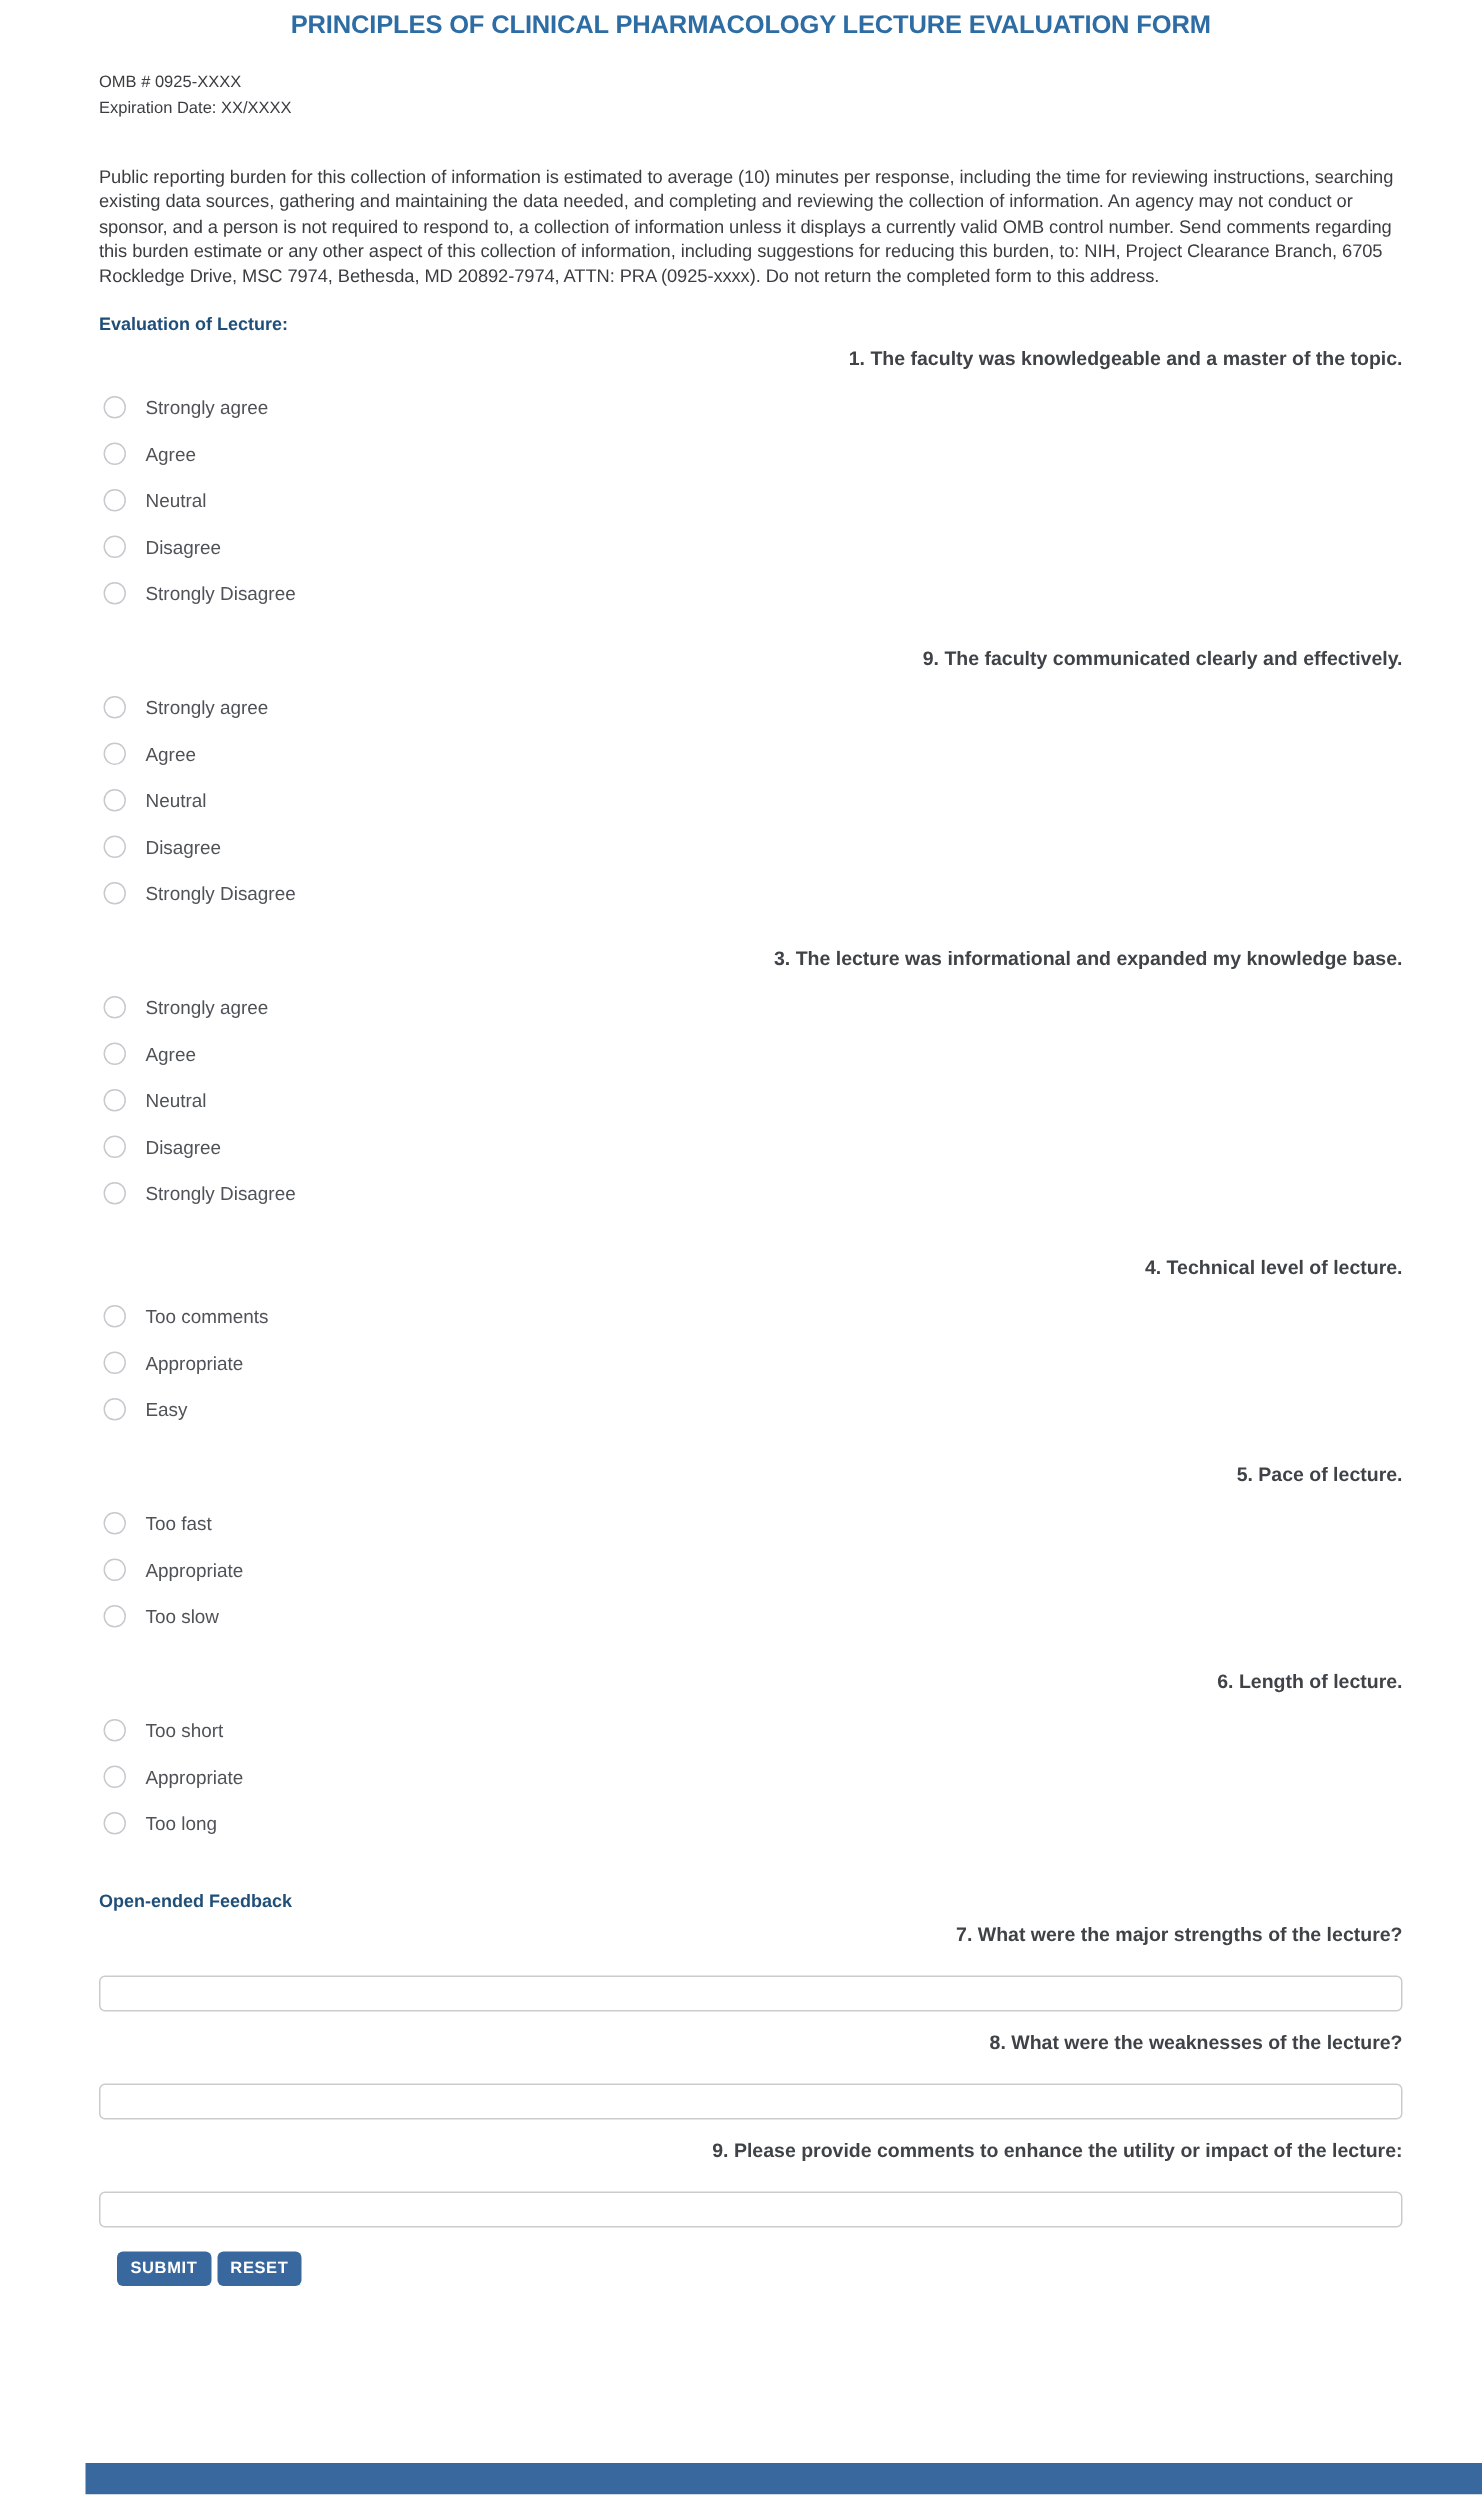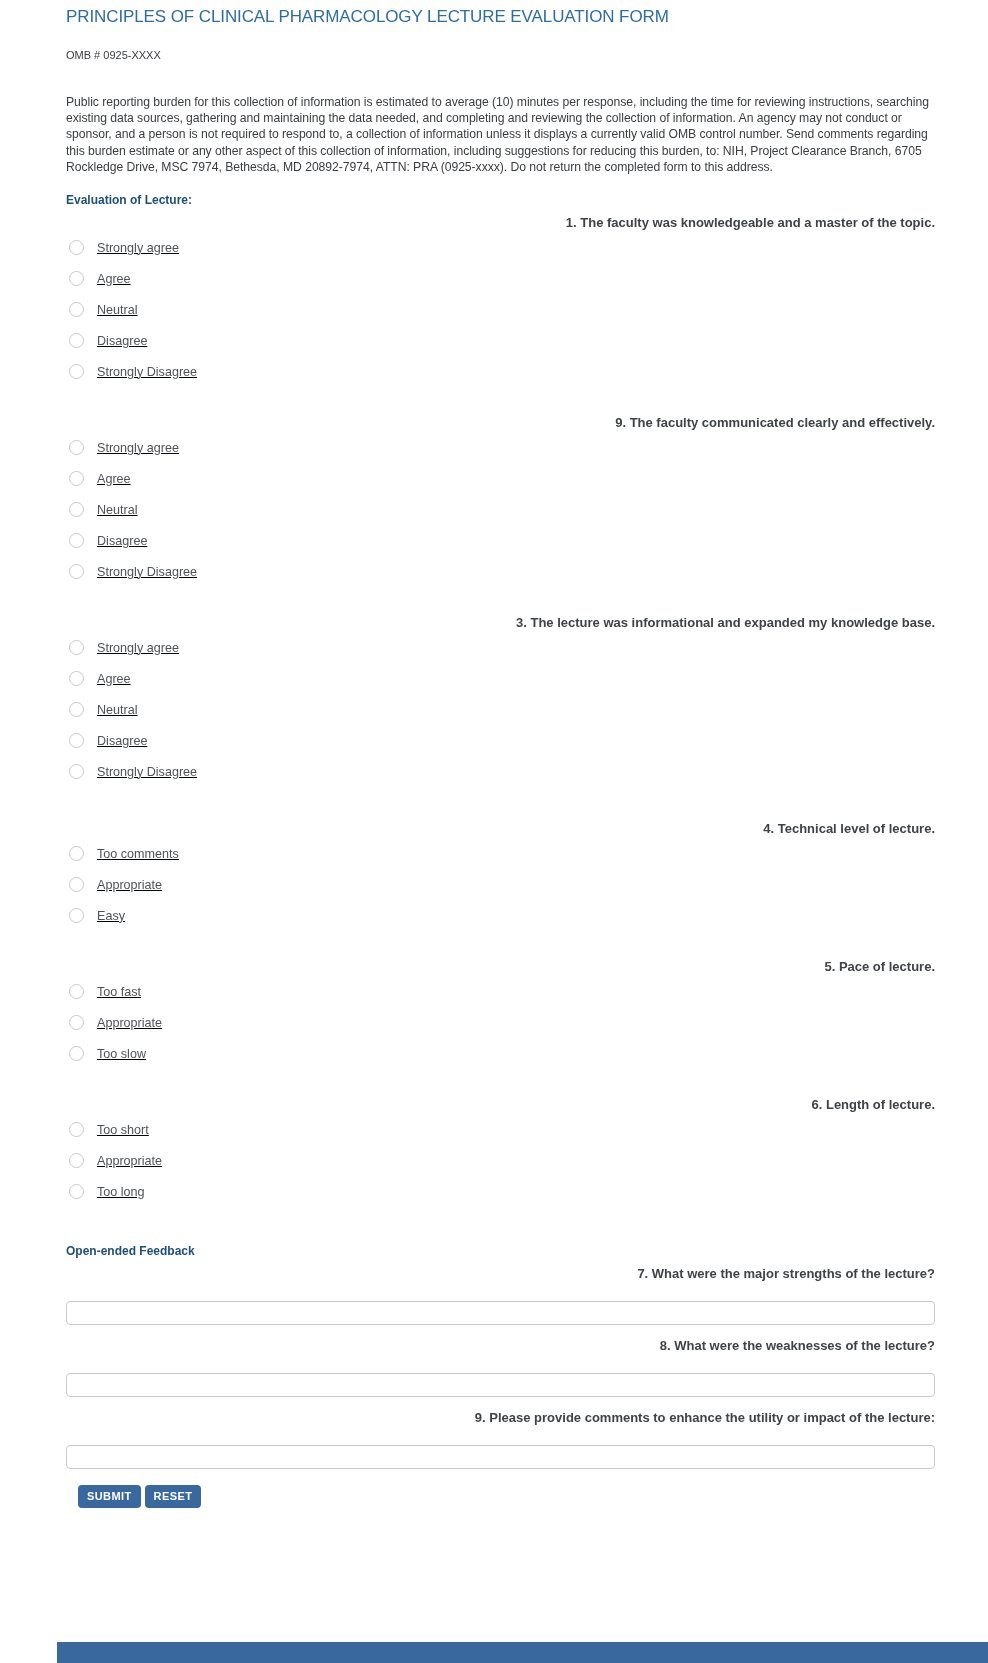--- a/index.html
+++ b/index.html
@@ -12,44 +12,44 @@
   }
   *{box-sizing:border-box;}
   html,body{margin:0;padding:0;}
   body{
     width:988px;height:1663px;position:relative;overflow:hidden;
     background:#ffffff;
     font-family:"Liberation Sans","DejaVu Sans",sans-serif;
   }
   .page{padding:0 53px 0 66px;}
   h1.page-title{
-    margin:6px 0 0;text-align:left;
-    font-size:17px;font-weight:normal;letter-spacing:-0.1px;
+    margin:6px 0 0;text-align:center;
+    font-size:17px;font-weight:bold;letter-spacing:-0.1px;
     color:var(--title-blue);line-height:21px;
   }
   .meta{margin-top:20px;font-size:11px;line-height:16.5px;color:var(--body-text);}
   .burden{
     margin:30px 0 0;font-size:12.2px;line-height:16.4px;
     color:var(--body-text);letter-spacing:-0.05px;
   }
   .section{margin-top:26px;}
   .section.first{margin-top:14px;}
   h2.section-heading{
     margin:0;font-size:12px;font-weight:bold;
     color:var(--heading-navy);line-height:20px;
   }
   .question{margin-top:20px;}
   .questions > .question:first-child{margin-top:5px;}
   .q-label{
     font-size:13px;font-weight:bold;color:var(--q-text);
     line-height:16px;margin:0 0 9px 3px;text-align:right;
   }
   .opt-row{
-    height:31px;display:flex;gap:13px;
-    padding-left:3px;cursor:pointer;width:max-content;text-decoration:underline;
+    height:31px;display:flex;align-items:center;gap:13px;
+    padding-left:3px;cursor:pointer;width:max-content;
   }
   .radio{
     width:15px;height:15px;flex:0 0 15px;
     border:1.5px solid #C6CACD;border-radius:50%;background:#fff;
   }
   .opt-label{font-size:12.6px;color:var(--opt-text);line-height:16px;}
   .text-question{margin-top:13px;}
   .text-question .q-label{margin-left:0;}
   .text-input{
     display:block;width:100%;height:24px;margin-top:19px;
@@ -69,20 +69,21 @@
   }
 </style>
 </head>
 <body>
 
 <div class="page">
   <h1 class="page-title">PRINCIPLES OF CLINICAL PHARMACOLOGY LECTURE EVALUATION FORM</h1>
 
   <div class="meta">
     <div>OMB # 0925-XXXX</div>
+    <div>Expiration Date: XX/XXXX</div>
   </div>
 
   <p class="burden">Public reporting burden for this collection of information is estimated to average (10) minutes per response, including the time for reviewing instructions, searching existing data sources, gathering and maintaining the data needed, and completing and reviewing the collection of information. An agency may not conduct or sponsor, and a person is not required to respond to, a collection of information unless it displays a currently valid OMB control number. Send comments regarding this burden estimate or any other aspect of this collection of information, including suggestions for reducing this burden, to: NIH, Project Clearance Branch, 6705 Rockledge Drive, MSC 7974, Bethesda, MD 20892-7974, ATTN: PRA (0925-xxxx). Do not return the completed form to this address.</p>
 
   <div id="sections">
   <section class="section first">
     <h2 class="section-heading">Evaluation of Lecture:</h2>
     <div class="questions">
   <div class="question">
     <div class="q-label">1. The faculty was knowledgeable and a master of the topic.</div>

